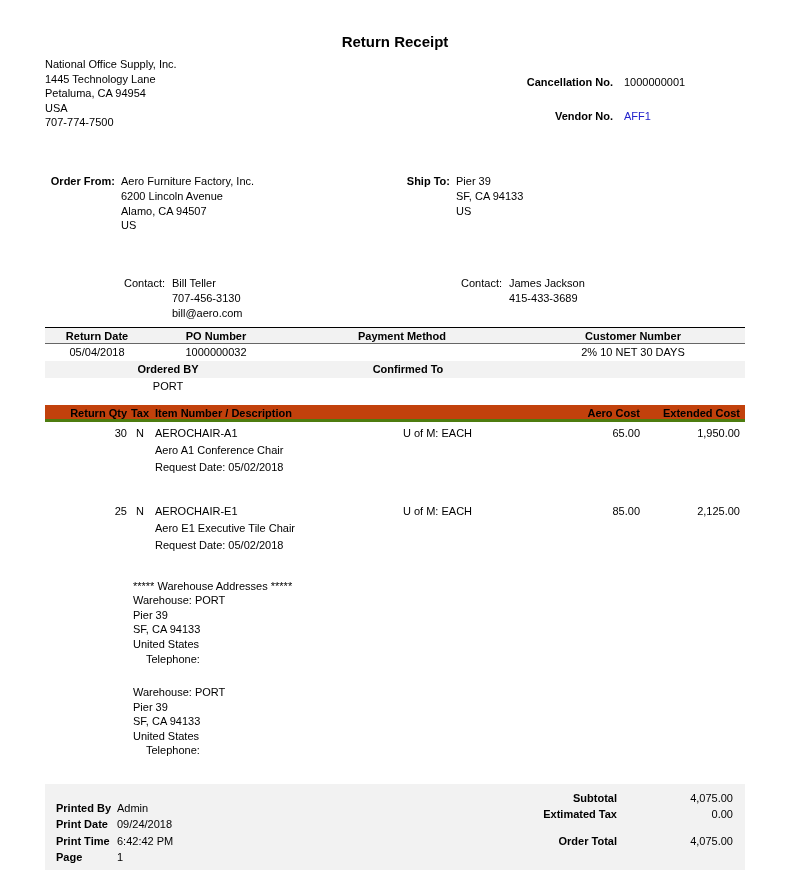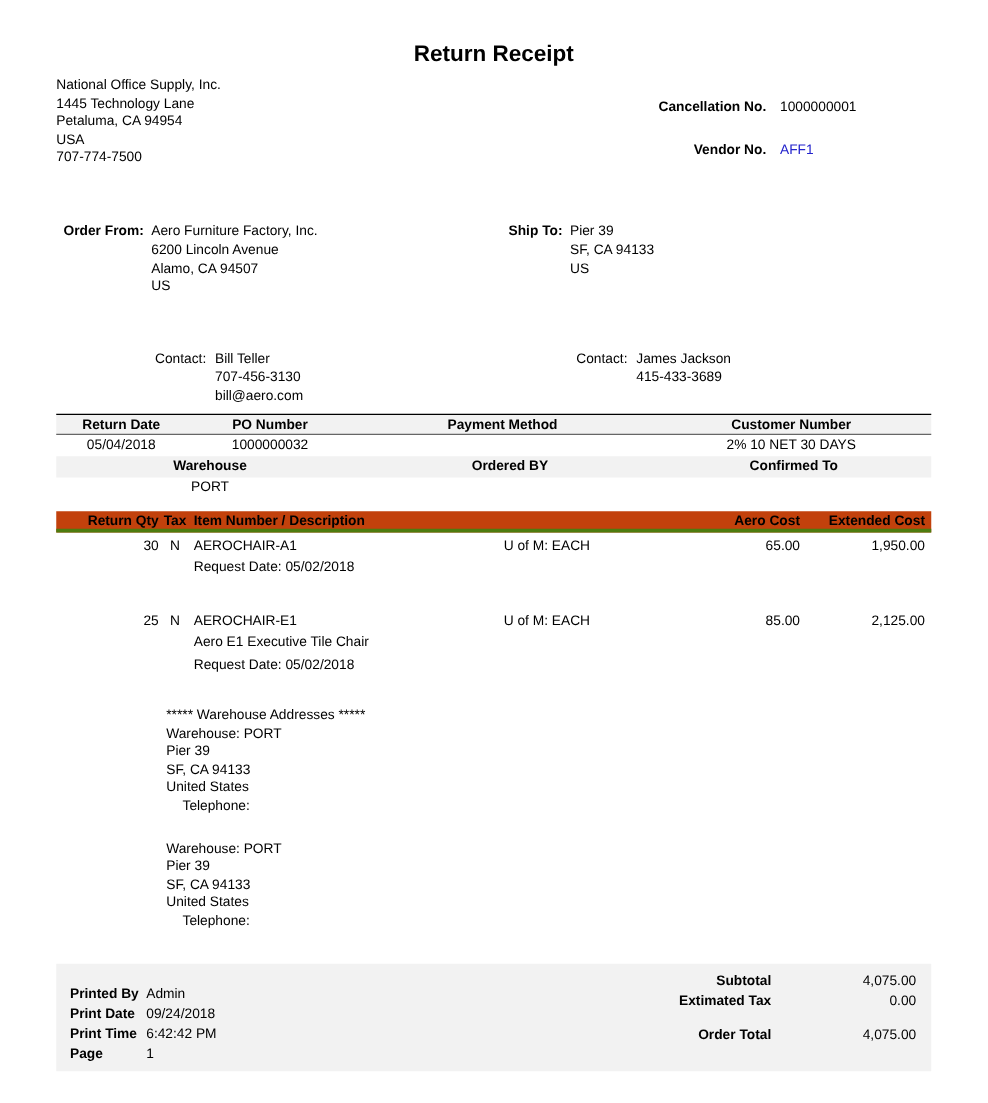--- a/index.html
+++ b/index.html
@@ -4,21 +4,21 @@
 <style>
   * { box-sizing: border-box; }
   html, body { margin:0; padding:0; }
   body {
     width:790px; height:882px; background:#ffffff; color:#000;
     font-family:"Liberation Sans","DejaVu Sans",sans-serif;
     font-size:11px;
   }
   .page { position:relative; width:790px; height:882px; overflow:hidden; background:#fff; }
 
-  .doc-title { margin:0; padding-top:33px; text-align:center; font-size:18px; font-weight:bold; }
+  .doc-title { margin:0; padding-top:33px; text-align:center; font-size:15px; font-weight:bold; }
 
   .top-section { display:flex; margin:7px 45px 0; }
   .company { line-height:14.6px; }
   .meta { margin-left:auto; width:300px; }
   .meta-row { display:flex; align-items:baseline; line-height:14.6px; }
   .meta-row .lbl { flex:1; text-align:right; font-weight:bold; }
   .meta-row .val { width:121px; margin-left:11px; }
   .meta-row-1 { margin-top:18px; }
   .meta-row-2 { margin-top:19px; }
   .link { color:#2323cc; cursor:pointer; }
@@ -145,21 +145,20 @@
       <span>Payment Method</span>
       <span>Customer Number</span>
     </div>
     <div class="oi-row oi-grid4">
       <span>05/04/2018</span>
       <span>1000000032</span>
       <span></span>
       <span>2% 10 NET 30 DAYS</span>
     </div>
     <div class="oi-bar2 oi-grid3">
-      <span>Warehouse</span>
       <span>Ordered BY</span>
       <span>Confirmed To</span>
     </div>
     <div class="oi-row oi-grid3">
       <span>PORT</span>
       <span></span>
       <span></span>
     </div>
   </div>
 
@@ -175,20 +174,21 @@
 
     <div class="item">
       <div class="igrid item-main">
         <span class="c-qty">30</span>
         <span class="c-tax">N</span>
         <span class="c-desc">AEROCHAIR-A1</span>
         <span class="c-uom">U of M: EACH</span>
         <span class="c-unit">65.00</span>
         <span class="c-ext">1,950.00</span>
       </div>
+      <div class="item-desc">Aero A1 Conference Chair</div>
       <div class="item-desc">Request Date: 05/02/2018</div>
     </div>
 
     <div class="item">
       <div class="igrid item-main">
         <span class="c-qty">25</span>
         <span class="c-tax">N</span>
         <span class="c-desc">AEROCHAIR-E1</span>
         <span class="c-uom">U of M: EACH</span>
         <span class="c-unit">85.00</span>

